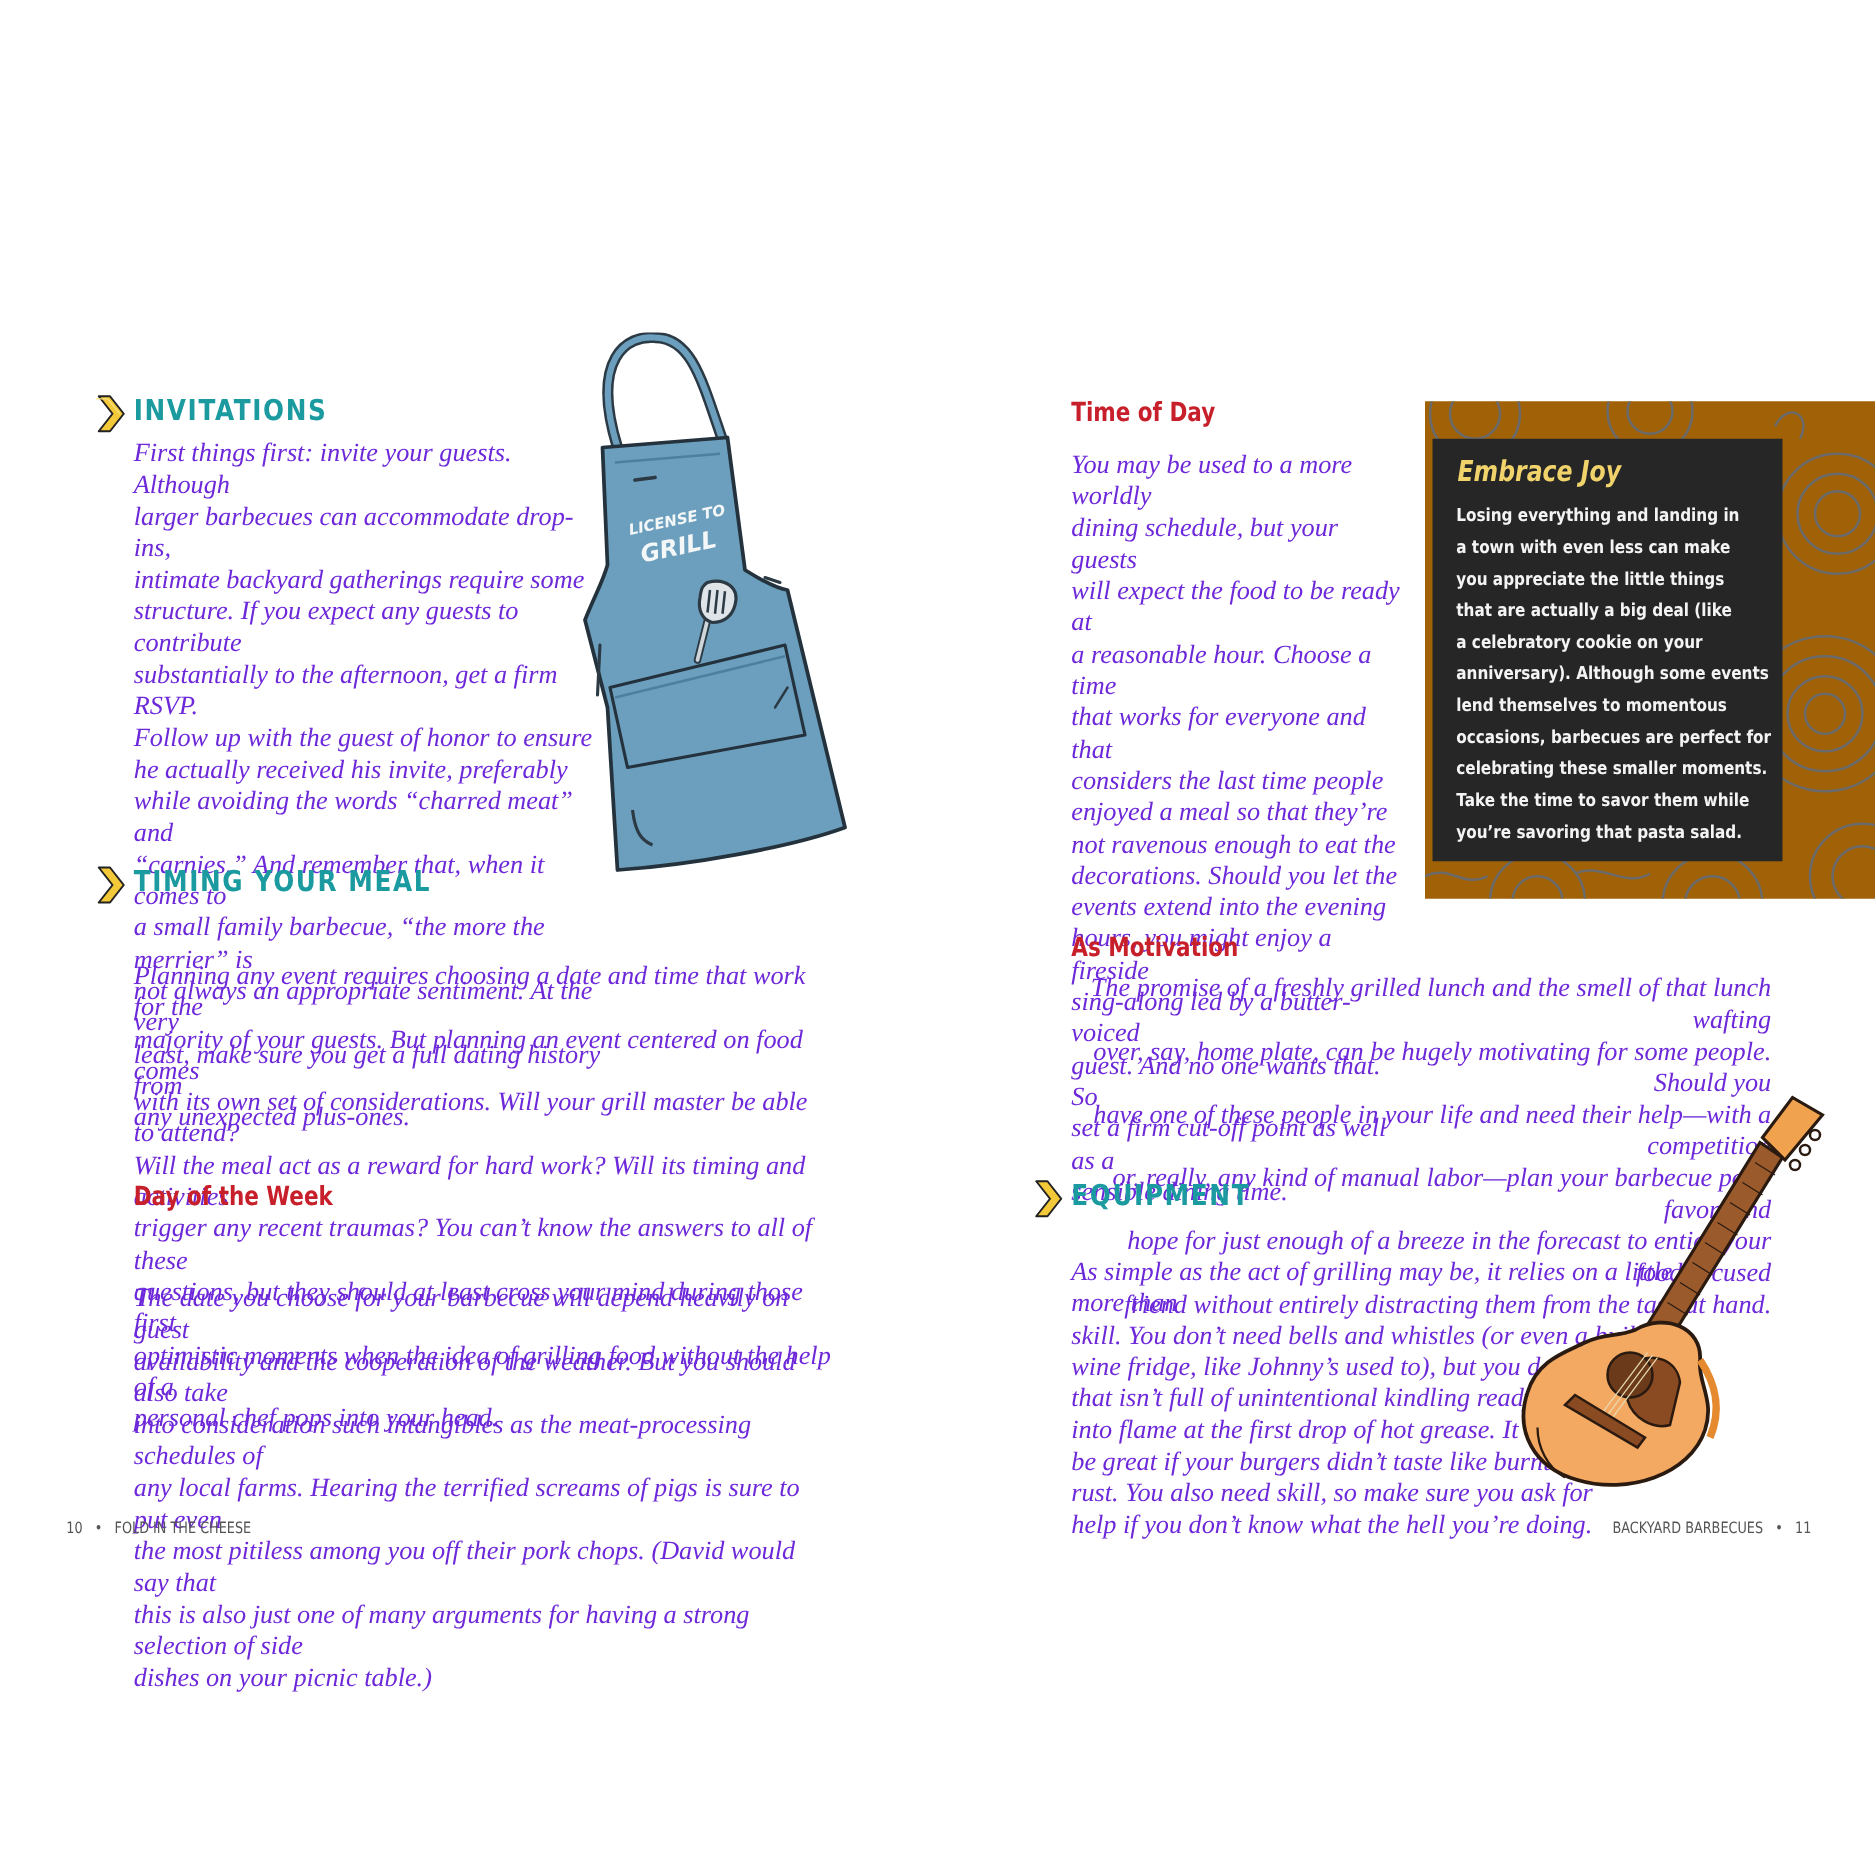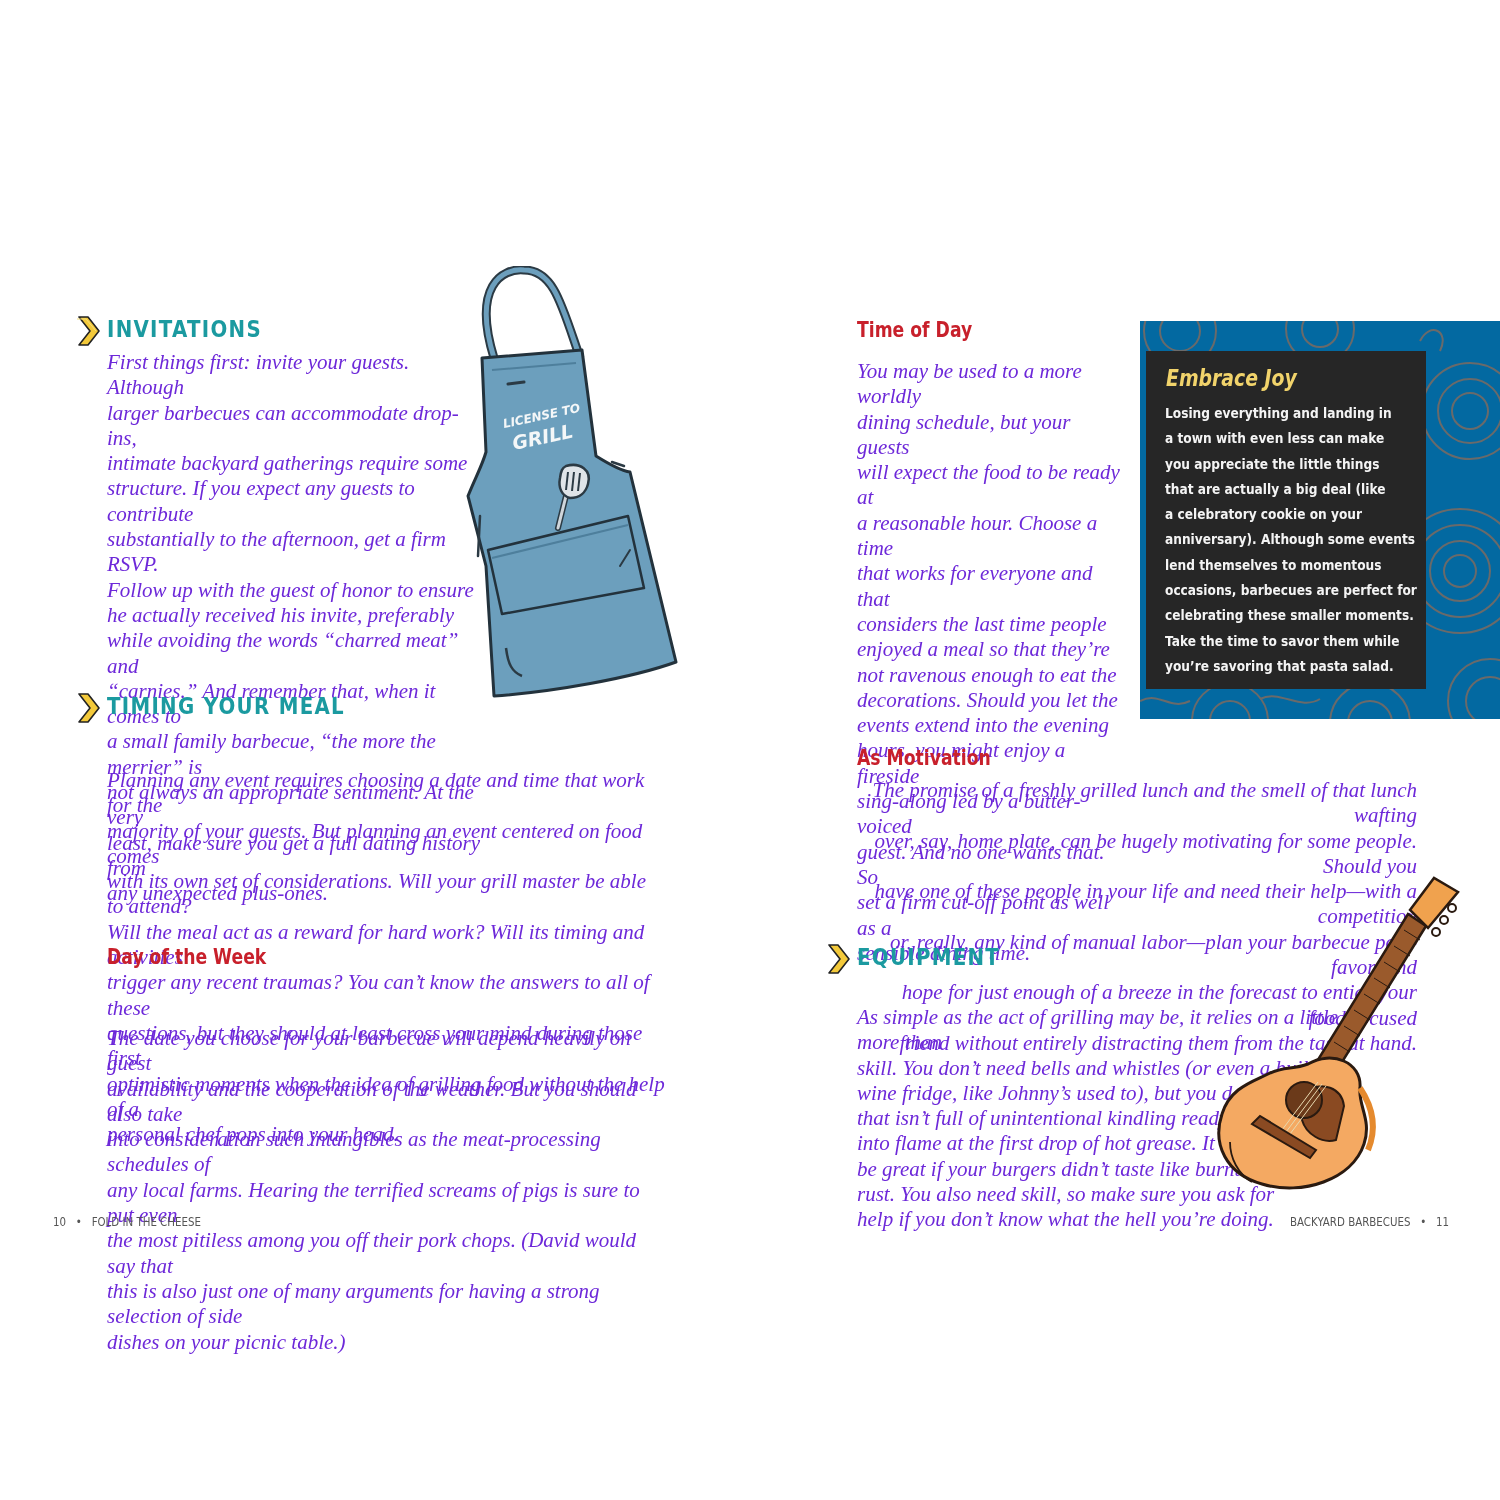--- a/index.html
+++ b/index.html
@@ -2,21 +2,21 @@
 <html><head>
 <meta charset="utf-8">
 <style>
   html, body { margin:0; padding:0; }
   body { width:1500px; height:1500px; background:#ffffff; position:relative; overflow:hidden; font-family:"DejaVu Serif", serif; color:#3a3a3a; }
   .abs { position:absolute; }
   .body-text { font-family:"Liberation Serif", serif; font-size:21px; line-height:25.3px; color:#6d28d9; white-space:pre-line;font-style:italic; }
   .h-teal { font-family:"DejaVu Sans", sans-serif; font-weight:bold; color:#1b9aa0; font-size:23px; letter-spacing:1.5px; transform:scaleX(0.86); transform-origin:left center; white-space:nowrap; }
   .h-red { font-family:"DejaVu Sans", sans-serif; font-weight:bold; color:#c8202b; font-size:21px; transform:scaleX(0.82); transform-origin:left center; white-space:nowrap; }
   .chev { width:28px; height:34px; }
-  .sidebar-box { left:1140px; top:321px; width:360px; height:398px; background:#0369a1; overflow:hidden; }
+  .sidebar-box { left:1140px; top:321px; width:360px; height:398px; background:#a16207; overflow:hidden; }
   .sidebar-inner { position:absolute; left:6px; top:30px; width:280px; height:338px; background:#262626; }
   .sb-title { font-family:"DejaVu Sans", sans-serif; font-weight:bold; font-style:italic; color:#f1d36b; font-size:23px; transform:scaleX(0.82); transform-origin:left center; white-space:nowrap; }
   .sb-text { font-family:"DejaVu Sans", sans-serif; font-weight:bold; color:#f4f4f4; font-size:14.2px; line-height:25.3px; white-space:pre-line; transform:scaleX(0.86); transform-origin:left top; width:300px; }
   .folio { font-family:"DejaVu Sans", sans-serif; font-size:12.5px; color:#555; white-space:nowrap; transform:scaleX(0.82); transform-origin:left center; }
 </style>
 </head>
 <body>
 
 <div>
 

